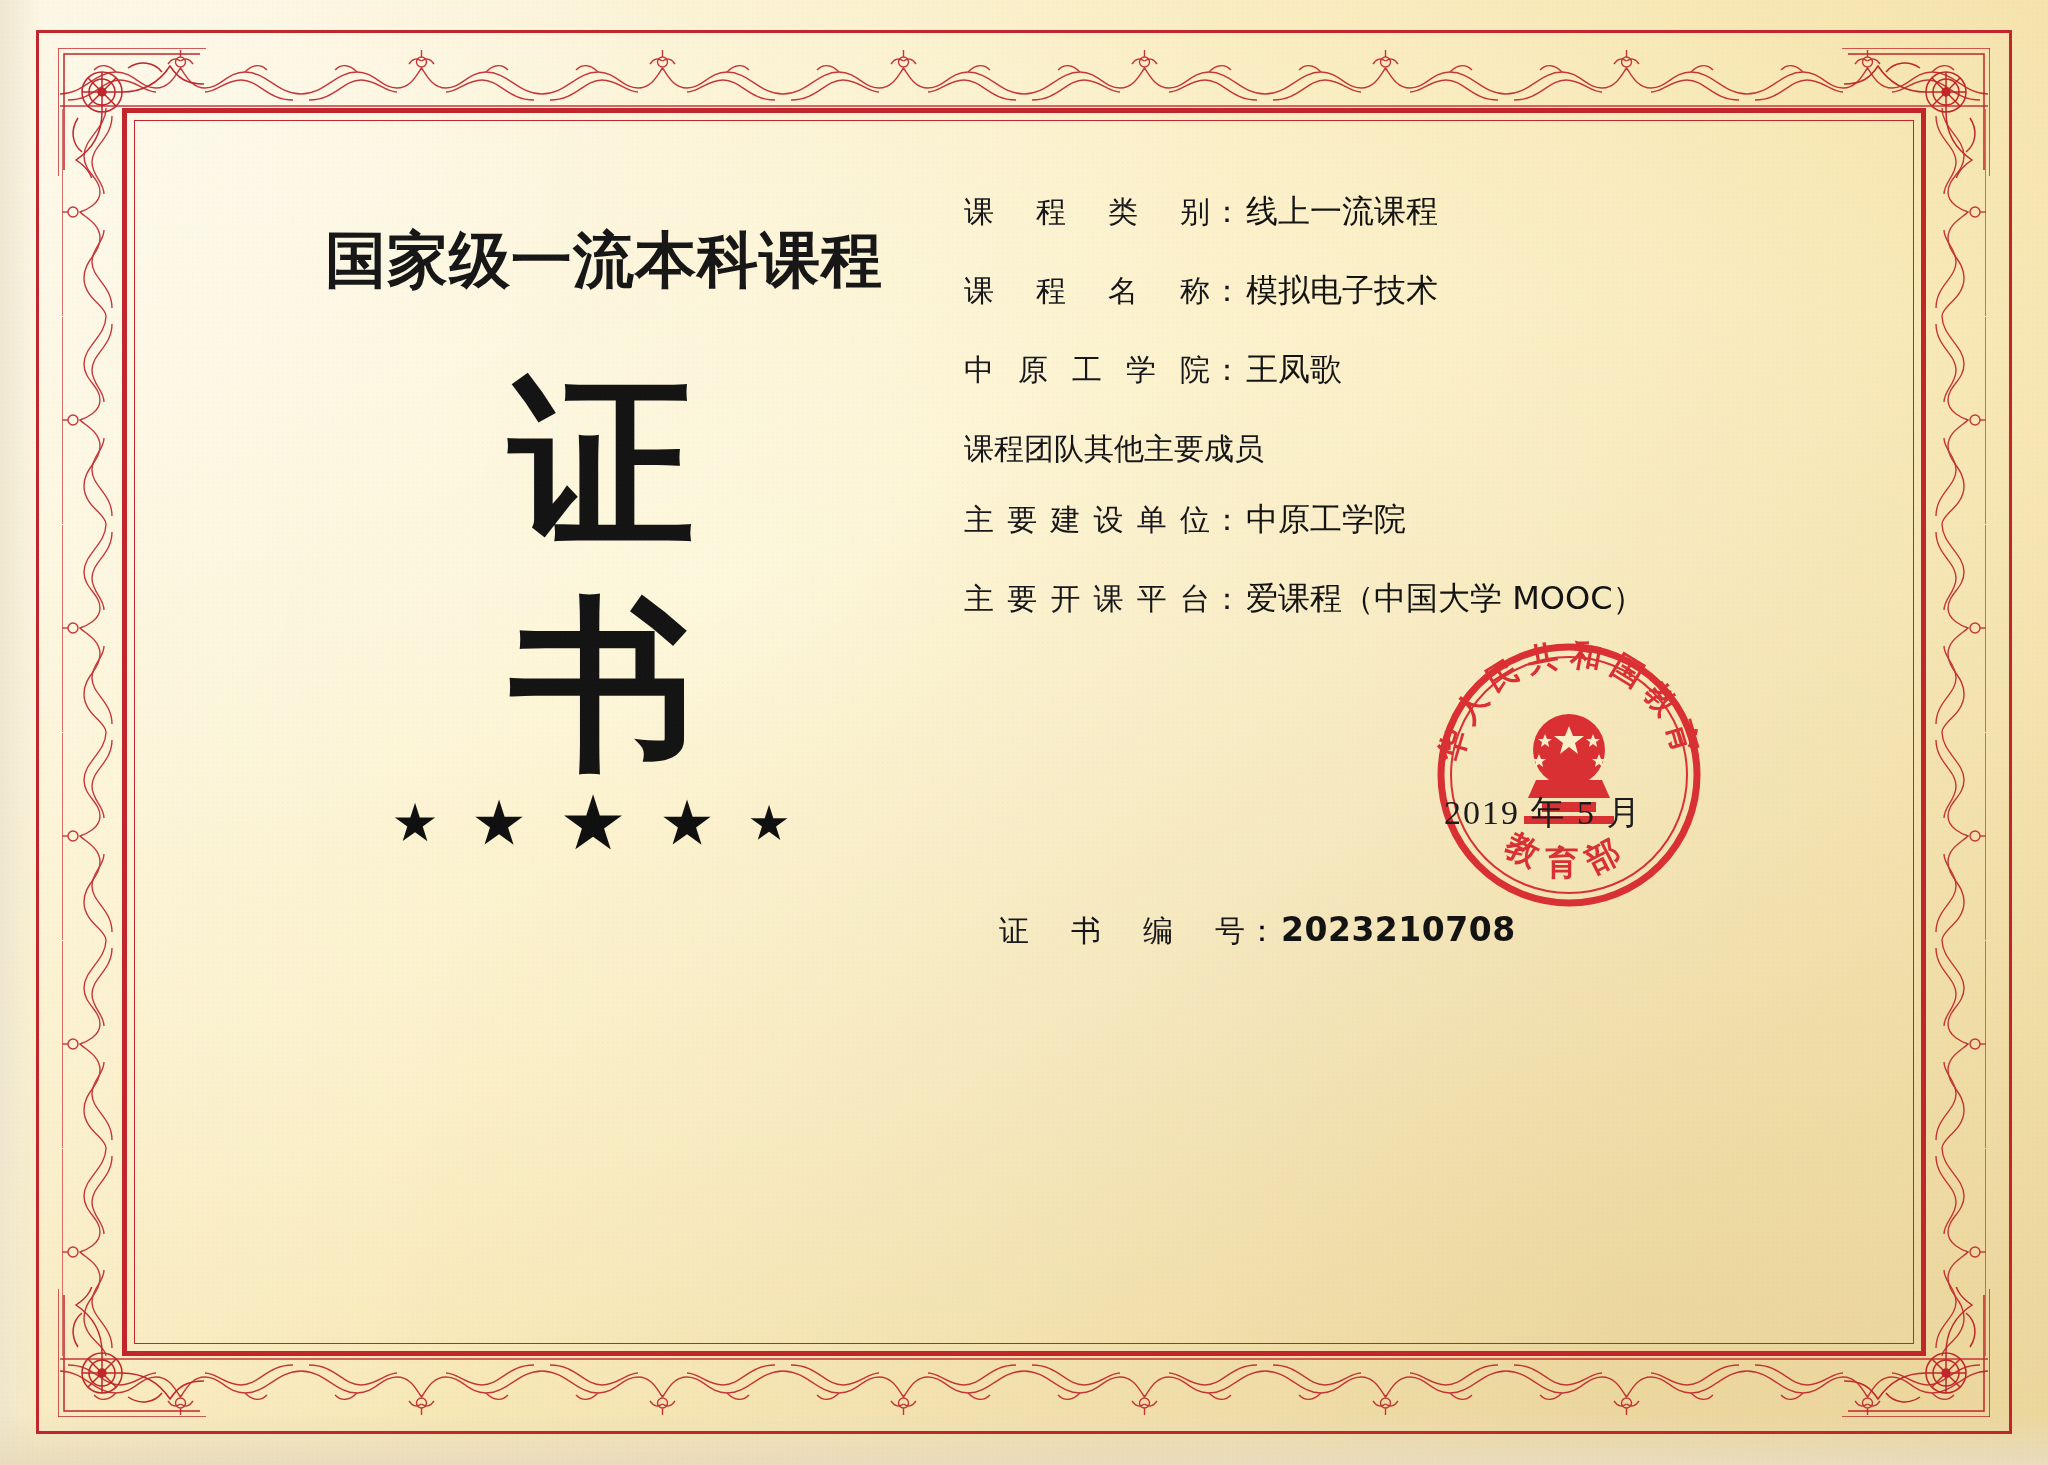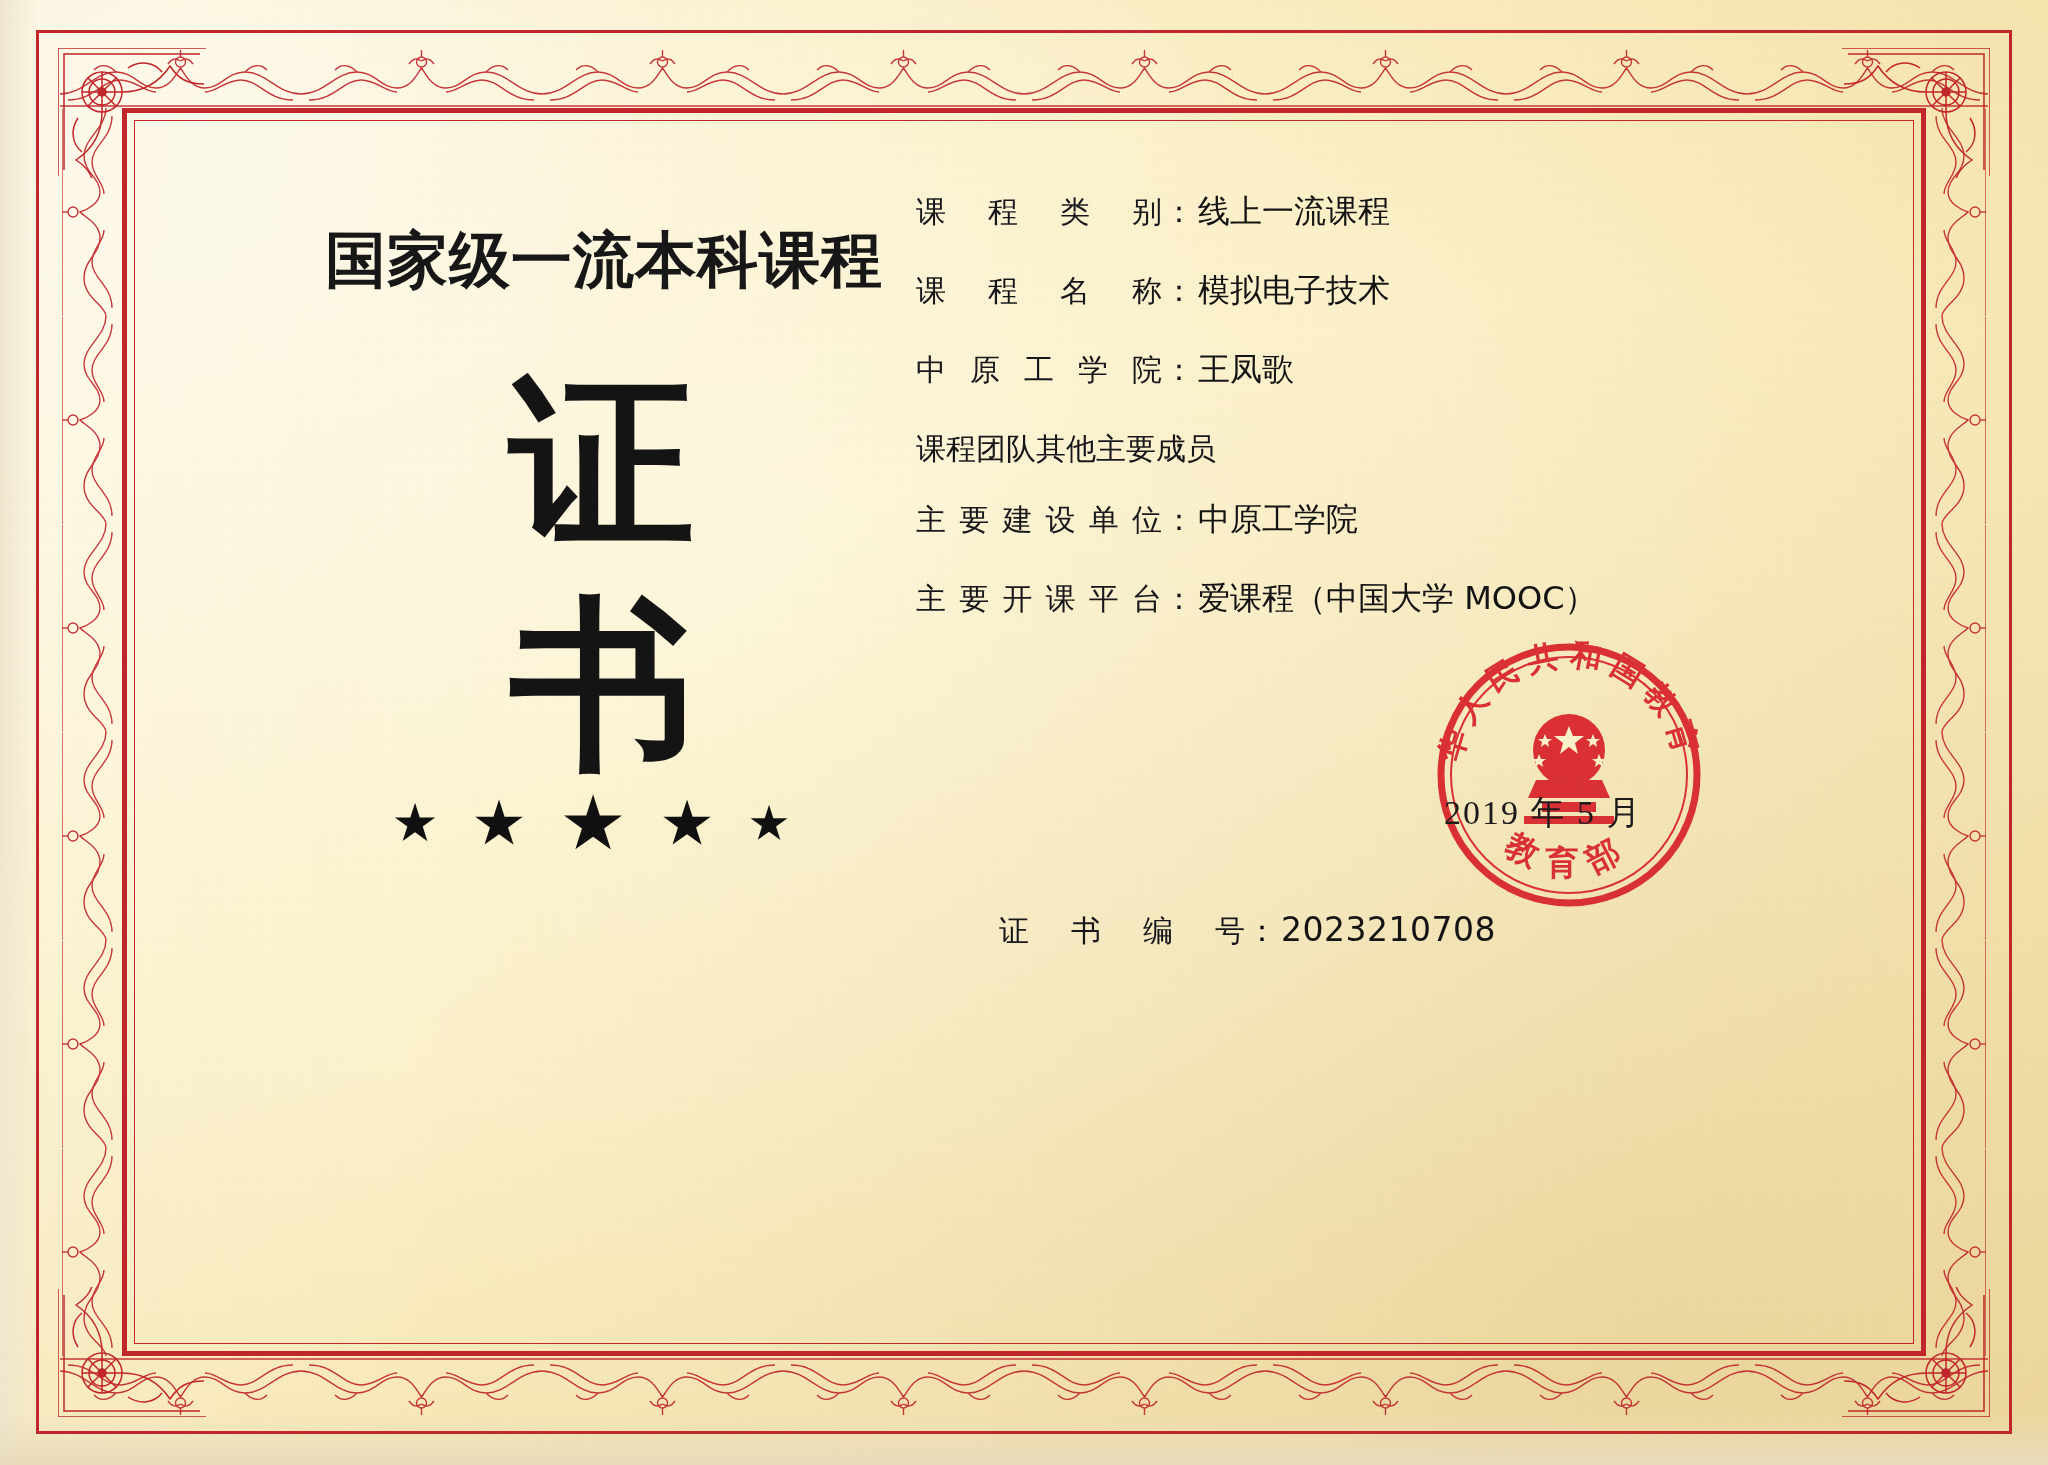--- a/index.html
+++ b/index.html
@@ -138,21 +138,21 @@
   .stars .st { line-height: 1; display: block; }
   .stars .s1 { font-size: 46px; }
   .stars .s2 { font-size: 54px; }
   .stars .s3 { font-size: 66px; }
   .stars .s4 { font-size: 54px; }
   .stars .s5 { font-size: 42px; }
 
   
   .right-col {
     position: absolute;
-    left: 782px;
+    left: 830px;
     top: 72px;
     width: 930px;
   }
   .field {
     display: flex;
     align-items: flex-start;
     margin-bottom: 38px;
   }
   .field .lbl {
     flex: 0 0 auto;
@@ -208,21 +208,21 @@
     width: 246px;
     font-size: 30px;
     color: #17171b;
     display: block;
     text-align: justify;
     text-align-last: justify;
   }
   .cert-no .colon { font-size: 30px; padding: 0 4px 0 2px; }
   .cert-no .val {
     font-family: "DejaVu Sans", "Liberation Sans", sans-serif;
-    font-weight: 400;
+    font-weight: 700;
     font-size: 33px;
     letter-spacing: 0.5px;
     color: #131313;
   }
 
   
   .seal {
     position: absolute;
     left: 1290px;
     top: 510px;

